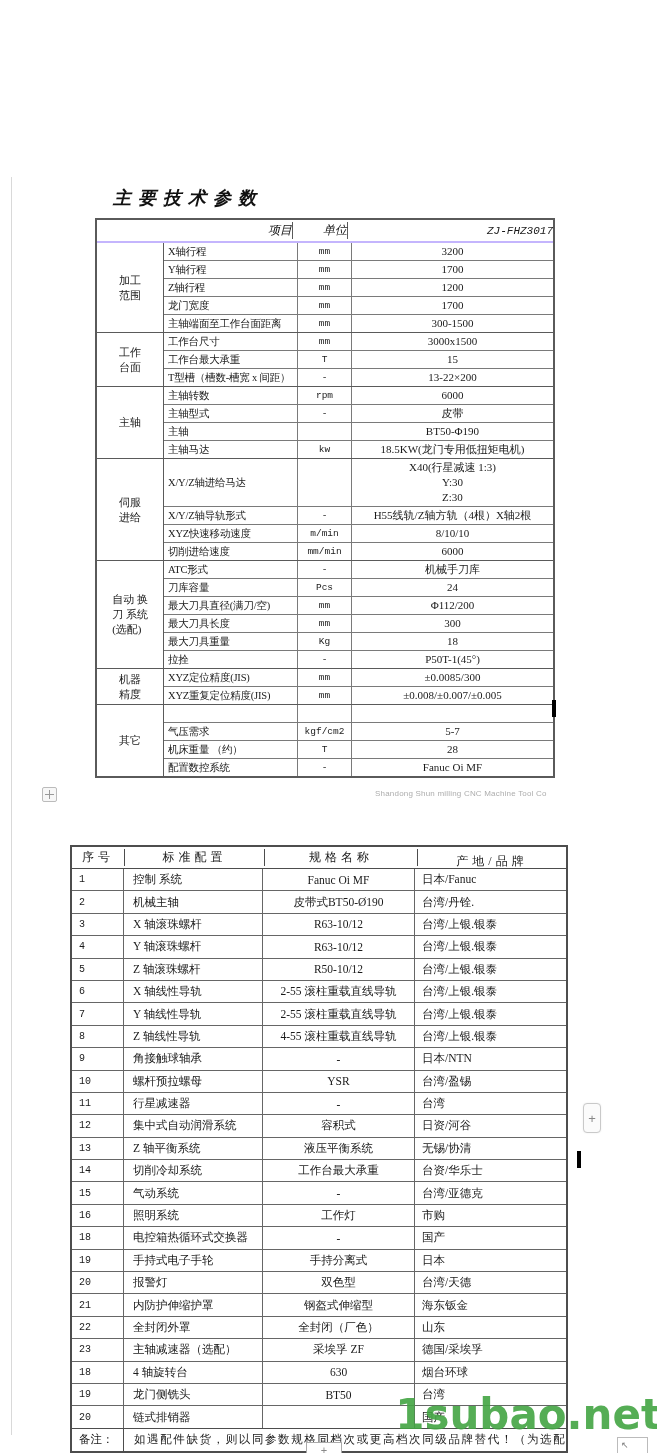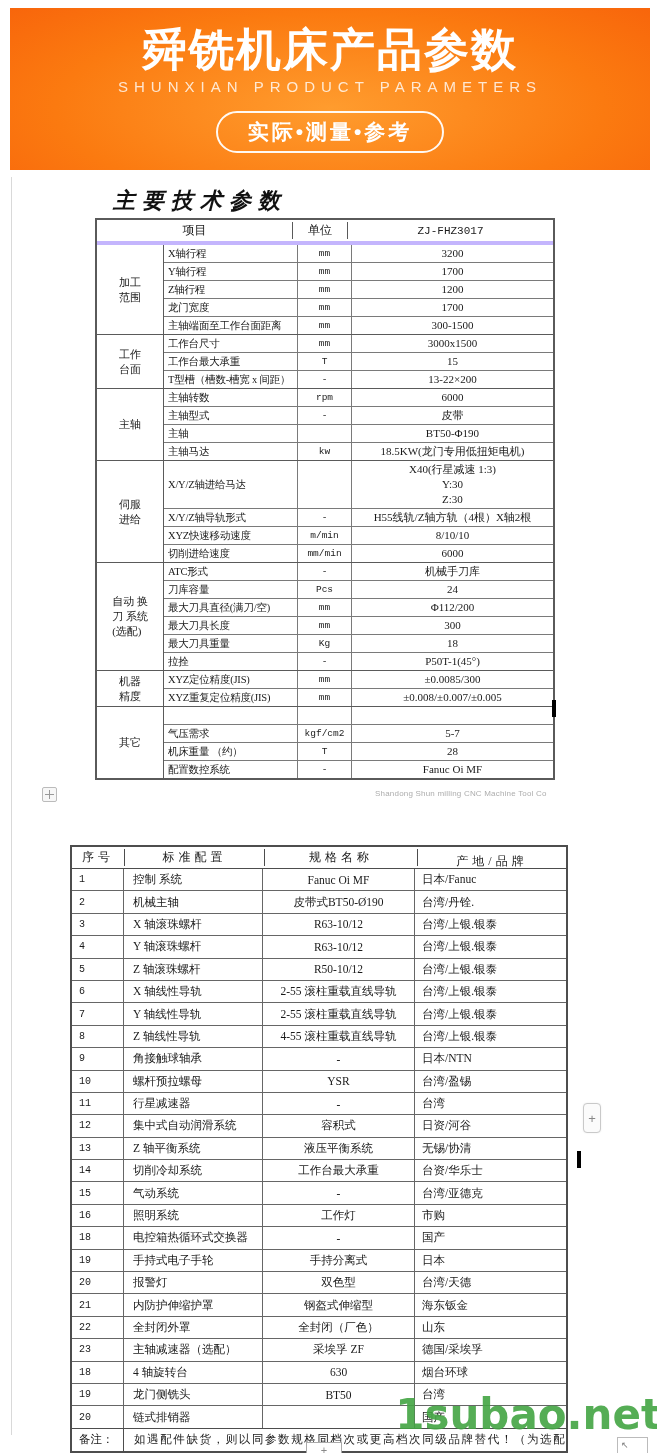--- a/index.html
+++ b/index.html
@@ -12,25 +12,25 @@
     text-align:center;}
   .banner-title{margin-top:16px;font-size:45px;font-weight:bold;color:#fff;letter-spacing:2px;line-height:52px;}
   .banner-sub{margin-top:2px;font-size:15px;letter-spacing:6px;color:rgba(255,255,255,.8);}
   .banner-badge{display:inline-block;margin-top:16px;border:2px solid rgba(255,255,255,.95);
     border-radius:24px;padding:5px 30px;font-size:21px;font-weight:bold;color:#fff;letter-spacing:3px;}
 
   .left-line{position:absolute;left:11px;top:177px;width:1px;height:1258px;background:#d9d9d9;}
 
   
   .s1-title{position:absolute;left:113px;top:186px;font-family:"Liberation Serif",serif;
-    font-style:italic;font-weight:bold;font-size:22px;letter-spacing:7px;color:#111;}
+    font-style:italic;font-weight:bold;font-size:18px;letter-spacing:7px;color:#111;}
 
   .t1{position:absolute;left:95px;top:218px;width:460px;border:2px solid #5a5a5a;
     font-family:"Liberation Serif",serif;font-size:11px;color:#1a1a1a;box-sizing:border-box;}
-  .t1-header{display:flex;border-bottom:4px solid #c4b5fd;height:21px;align-items:center;text-align:center;font-size:12px;}
+  .t1-header{display:flex;border-bottom:2px solid #c4b5fd;height:21px;align-items:center;text-align:right;font-size:12px;font-style:italic;}
   .t1-header .h-item{width:195px;border-right:1px solid #5a5a5a;}
   .t1-header .h-unit{width:54px;border-right:1px solid #5a5a5a;}
   .t1-header .h-val{flex:1;font-family:"Liberation Mono",monospace;font-size:11px;}
   .t1-group{display:flex;}
   .t1-group + .t1-group{border-top:1px solid #5a5a5a;}
   .g-name{width:66px;border-right:1px solid #5a5a5a;display:flex;align-items:center;justify-content:center;
     white-space:pre-line;text-align:left;line-height:15px;}
   .g-rows{flex:1;}
   .t1-row{display:flex;min-height:17px;}
   .t1-row + .t1-row{border-top:1px solid #7a7a7a;}
@@ -82,25 +82,20 @@
   .mini-box-a{position:absolute;left:306px;top:1442px;width:34px;height:11px;border:1px solid #aaa;
     background:#fff;overflow:hidden;text-align:center;font-size:11px;color:#888;line-height:14px;}
   .mini-box-b{position:absolute;left:617px;top:1437px;width:26px;height:16px;border:1px solid #bbb;
     background:#fff;overflow:hidden;text-align:left;font-size:9px;color:#777;line-height:14px;padding-left:3px;}
 </style>
 </head>
 <body>
 
 <div id="page">
 
-  <div class="banner">
-    <div class="banner-title">舜铣机床产品参数</div>
-    <div class="banner-sub">SHUNXIAN PRODUCT PARAMETERS</div>
-    <div class="banner-badge">实际•测量•参考</div>
-  </div>
 
   <div class="left-line"></div>
 
   <div class="s1-title">主要技术参数</div>
 
   <div class="t1">
     <div class="t1-header">
       <div class="h-item">项目</div>
       <div class="h-unit">单位</div>
       <div class="h-val">ZJ-FHZ3017</div>

